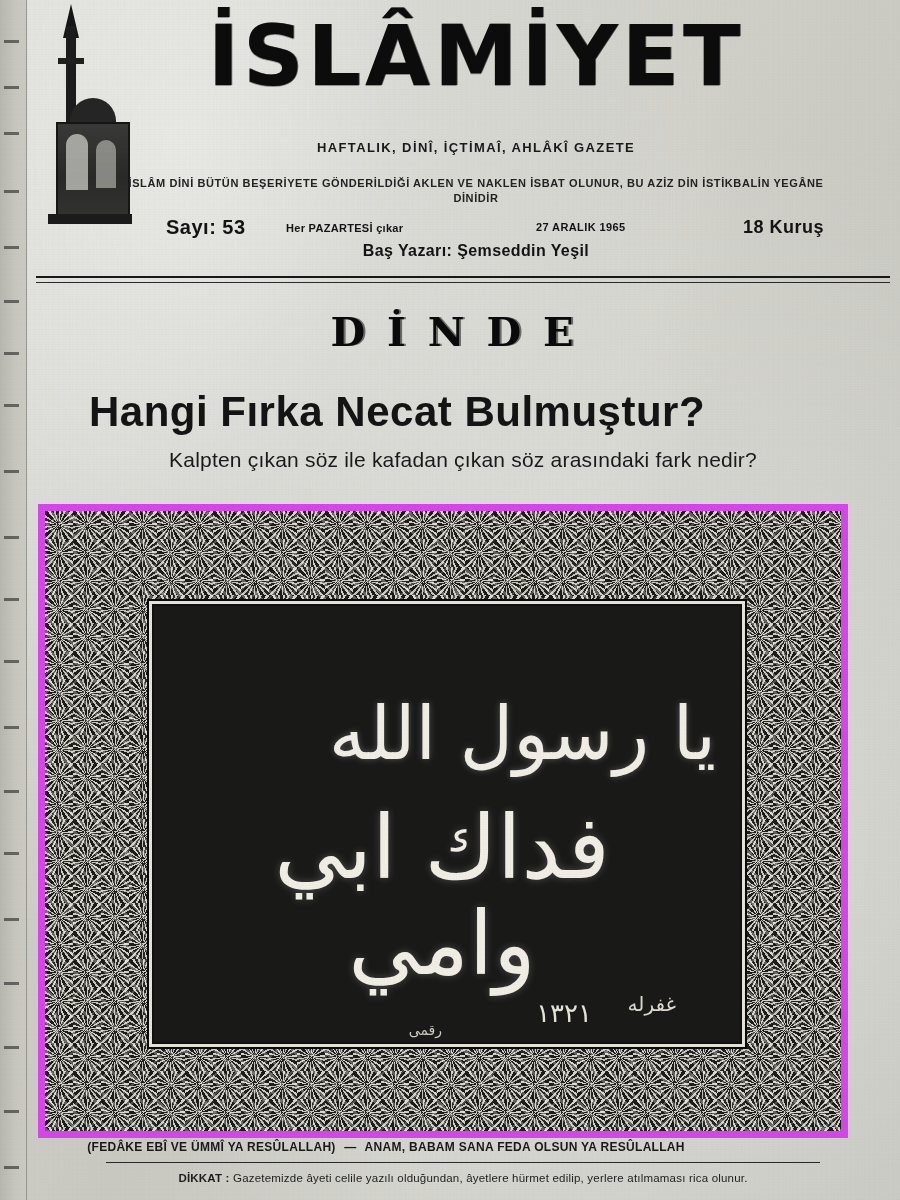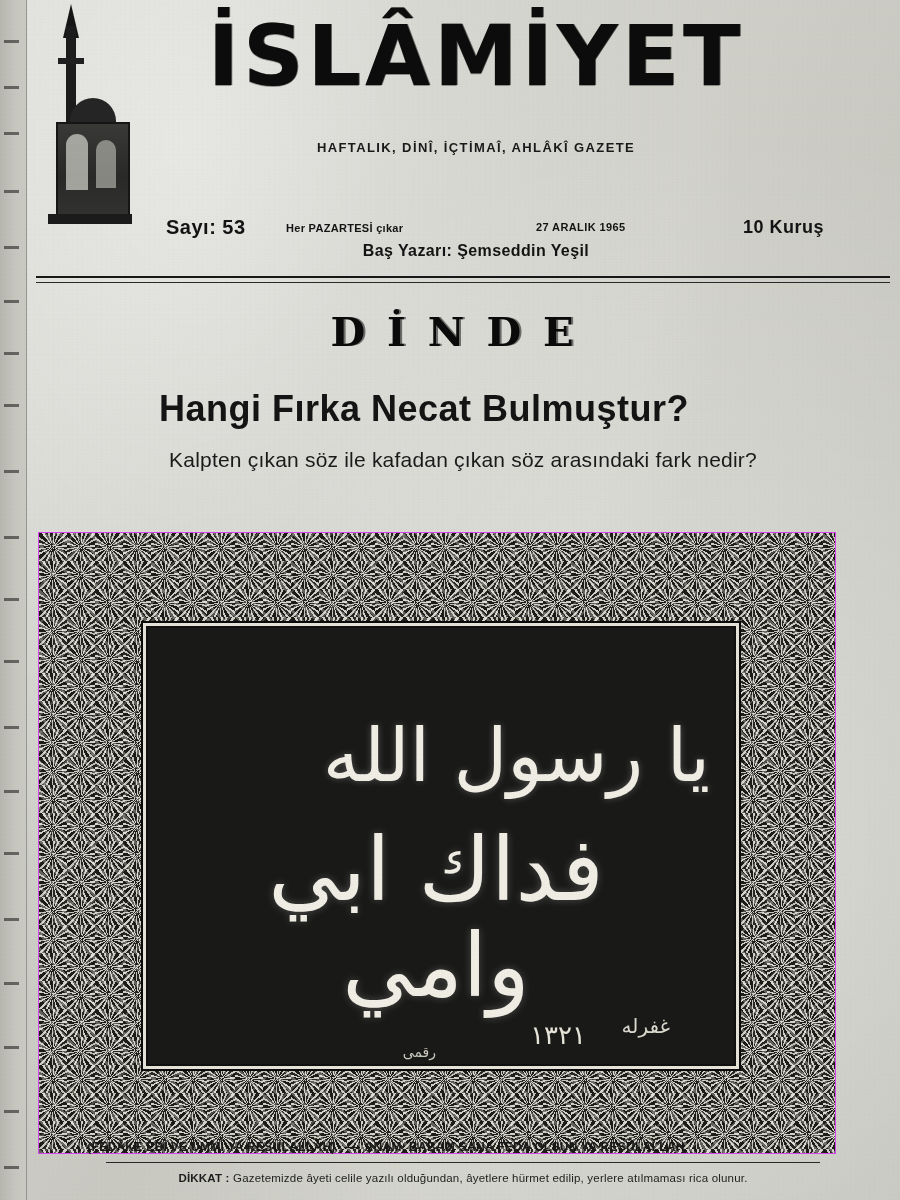--- a/index.html
+++ b/index.html
@@ -190,44 +190,42 @@
     font-size: 40px;
     letter-spacing: 22px;
     line-height: 72px;
     color: #0b0b0b;
     text-shadow: 2px 0 0 rgba(0,0,0,.5);
   }
   .subhead {
     position: absolute;
     left: 0; top: 388px; width: 742px;
     text-align: center;
-    font-size: 36px;
+    font-size: 42px;
     font-weight: 700;
     letter-spacing: .5px;
     color: #151515;
-    margin-left: 27px;
   }
   .subhead2 {
     position: absolute;
     left: 0; top: 448px; width: 874px;
     text-align: center;
     font-size: 21px;
     font-weight: 400;
     letter-spacing: .2px;
     color: #1b1b1b;
   }
 
   
   .plate {
     position: absolute;
     left: 12px; top: 504px;
     width: 796px; height: 620px;
     background: #0f0f0f;
-    border: 1px solid #d946ef;
-    margin-top: 28px;
+    border: 7px solid #d946ef;
   }
   .plate-orn {
     position: absolute;
     inset: 0;
     background:
       repeating-conic-gradient(from 0deg at 14px 14px, #dedcd2 0deg 8deg, #2a2a26 8deg 18deg, #cfcdc3 18deg 26deg, #1e1e1b 26deg 40deg),
       #2b2b27;
     background-size: 28px 28px, auto;
     opacity: .95;
   }
@@ -353,26 +351,27 @@
         <div class="minaret-spire"></div>
         <div class="minaret-shaft"></div>
         <div class="balcony"></div>
         <div class="dome"></div>
         <div class="body"></div>
         <div class="base"></div>
       </div>
 
       <div class="mast-title">İSLÂMİYET</div>
       <div class="mast-sub1">HAFTALIK, DİNÎ, İÇTİMAÎ, AHLÂKÎ GAZETE</div>
+      <div class="mast-sub2">İSLÂM DİNİ BÜTÜN BEŞERİYETE GÖNDERİLDİĞİ AKLEN VE NAKLEN İSBAT OLUNUR, BU AZİZ DİN İSTİKBALİN YEGÂNE DİNİDİR</div>
 
       <div class="mast-row">
         <div class="issue-no">Sayı: 53</div>
         <div class="periodicity">Her PAZARTESİ çıkar</div>
         <div class="issue-date">27 ARALIK 1965</div>
-        <div class="price">10 Kuruş</div>
+        <div class="price">18 Kuruş</div>
       </div>
 
       <div class="editor">Baş Yazarı:  Şemseddin Yeşil</div>
     </div>
 
     <div class="rule rule-thin" style="left:10px; top:276px; width:854px;"></div>
     <div class="rule rule-hair" style="left:10px; top:282px; width:854px;"></div>
 
     <div class="headline">DİNDE</div>
     <div class="subhead">Hangi Fırka Necat Bulmuştur?</div>

